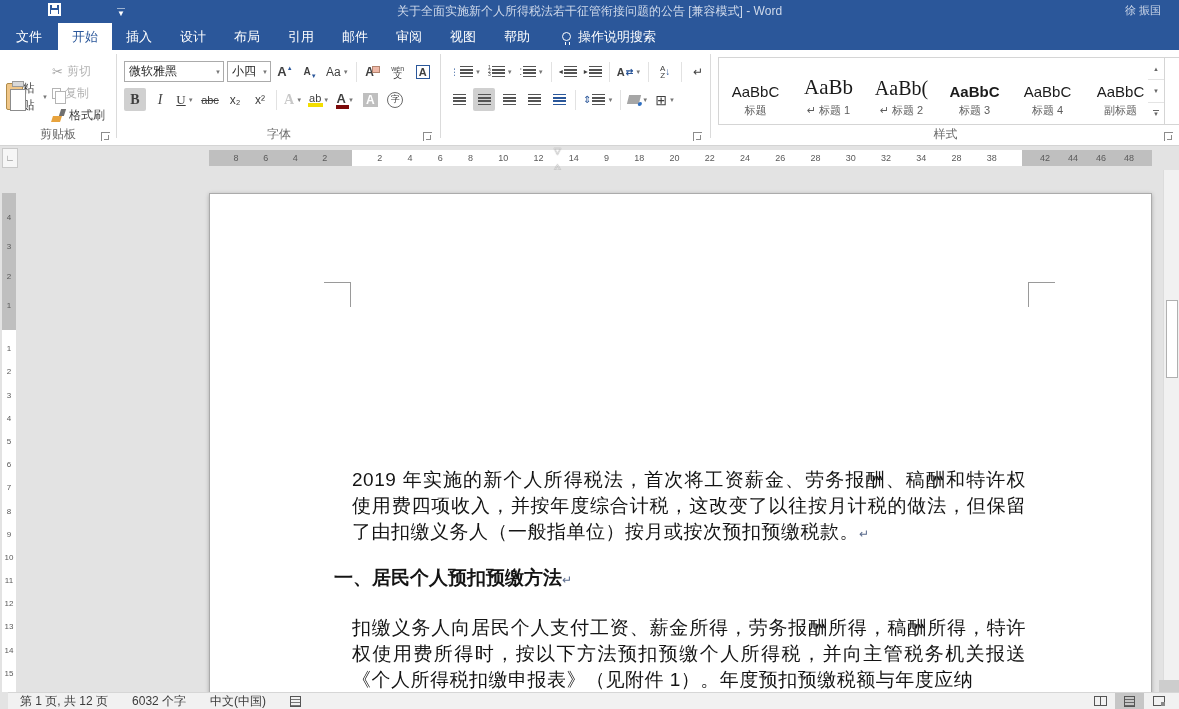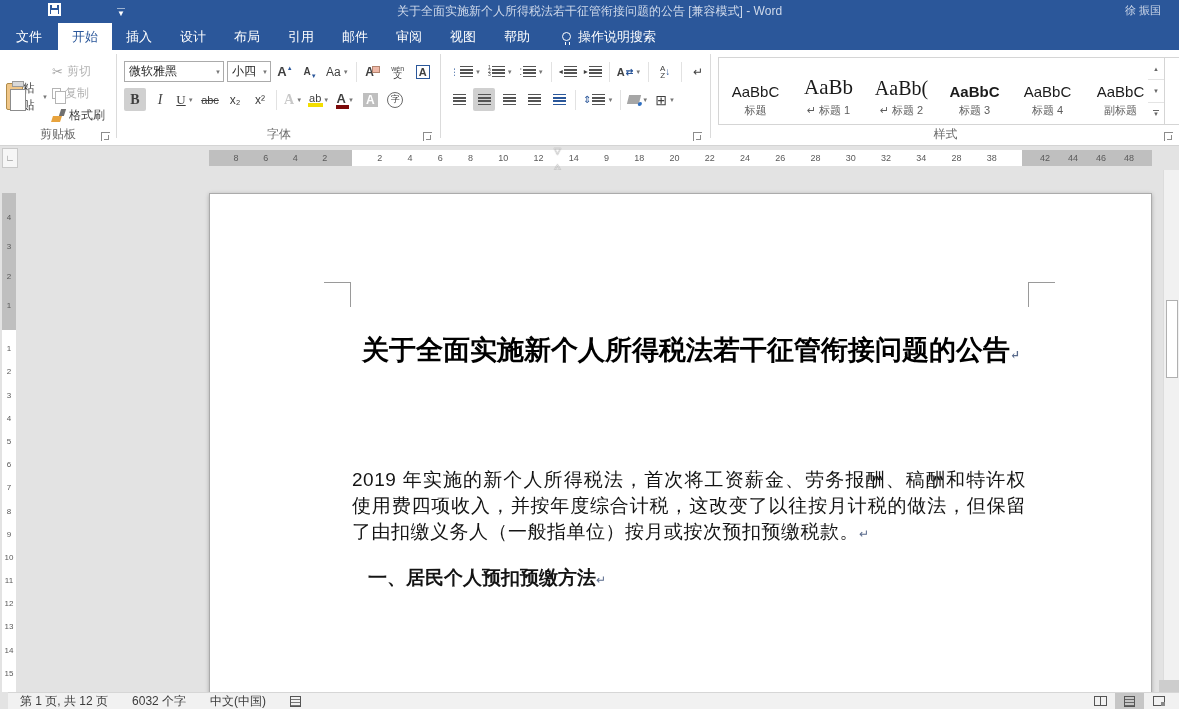--- a/index.html
+++ b/index.html
@@ -142,21 +142,21 @@
 #vseg-mid{position:absolute;left:0;top:137px;width:14px;height:362px;background:#fff;display:flex;flex-direction:column;align-items:center;justify-content:space-evenly}
 #vruler span{font-size:8px;color:#5a5a5a}
 #page{position:absolute;left:209px;top:23px;width:943px;height:620px;background:#fff;border:1px solid #ababab;box-shadow:0 1px 4px rgba(0,0,0,.25)}
 .cropmark{position:absolute;width:27px;height:25px}
 #crop-left{left:114px;top:88px;border-top:1px solid #9a9a9a;border-right:1px solid #9a9a9a}
 #crop-right{left:818px;top:88px;border-top:1px solid #9a9a9a;border-left:1px solid #9a9a9a}
 #doc-title{position:absolute;left:136px;top:138px;width:690px;text-align:center;font-family:"Liberation Serif","DejaVu Serif",serif;font-weight:bold;font-size:27px;color:#000}
 #doc-subtitle{position:absolute;left:136px;top:216px;width:690px;text-align:center;font-weight:bold;font-size:17px;color:#29a9dc}
 .bodytext{position:absolute;left:142px;width:674px;font-size:19px;line-height:26px;color:#141414;text-align:justify;letter-spacing:.5px;font-family:Liberation Sans, sans-serif}
 #doc-para1{top:273px}
-#doc-head1{position:absolute;left:158px;top:371px;font-size:19px;font-weight:bold;color:#141414}
+#doc-head1{position:absolute;left:124px;top:371px;font-size:19px;font-weight:bold;color:#141414}
 #doc-para2{top:421px}
 .pmark{font-size:12px;color:#5a6b8c;letter-spacing:0}
 
 #vscroll{position:absolute;right:0;top:0;width:16px;height:522px;background:#f1f1f1;border-left:1px solid #dcdcdc}
 #vthumb{position:absolute;left:2px;top:130px;width:12px;height:78px;background:#fff;border:1px solid #b0b0b0}
 
 
 #statusbar{position:absolute;left:8px;top:692px;width:1179px;height:17px;background:#f1f1f1;border-top:1px solid #d6d6d6;display:flex;align-items:center;font-size:12px;color:#3b3b3b}
 #statusbar .sitem{padding:0 12px;display:flex;align-items:center;height:100%}
 .i-proof{width:11px;height:11px;border:1px solid #555;position:relative;display:inline-block;background:repeating-linear-gradient(to bottom,transparent 0 2px,#777 2px 3px)}
@@ -500,27 +500,27 @@
         <span>13</span>
         <span>14</span>
         <span>15</span>
       </div>
   </div>
 
   <div id="page">
     <div class="cropmark" id="crop-left"></div>
     <div class="cropmark" id="crop-right"></div>
 
-    <div id="doc-title"><span>关于全面实施新个人所得税法若干征管衔接问题的公告</span><span class="pmark">↵</span></div>
 
 
     <div class="bodytext" id="doc-para1"><span>2019 年实施的新个人所得税法，首次将工资薪金、劳务报酬、稿酬和特许权使用费四项收入，并按年度综合计税，这改变了以往按月计税的做法，但保留了由扣缴义务人（一般指单位）按月或按次预扣预缴税款。</span><span class="pmark">↵</span></div>
 
     <div id="doc-head1"><span>一、居民个人预扣预缴方法</span><span class="pmark" style="font-weight:normal">↵</span></div>
 
+    <div class="bodytext" id="doc-para2"><span>扣缴义务人向居民个人支付工资、薪金所得，劳务报酬所得，稿酬所得，特许权使用费所得时，按以下方法预扣预缴个人所得税，并向主管税务机关报送《个人所得税扣缴申报表》（见附件 1）。年度预扣预缴税额与年度应纳</span></div>
   </div>
 
   <div id="vscroll">
     <div id="vthumb"></div>
   </div>
 </div>
 <div id="scrollcorner"></div>
 
 <div id="statusbar">
   <div class="sitem">第 1 页, 共 12 页</div>

